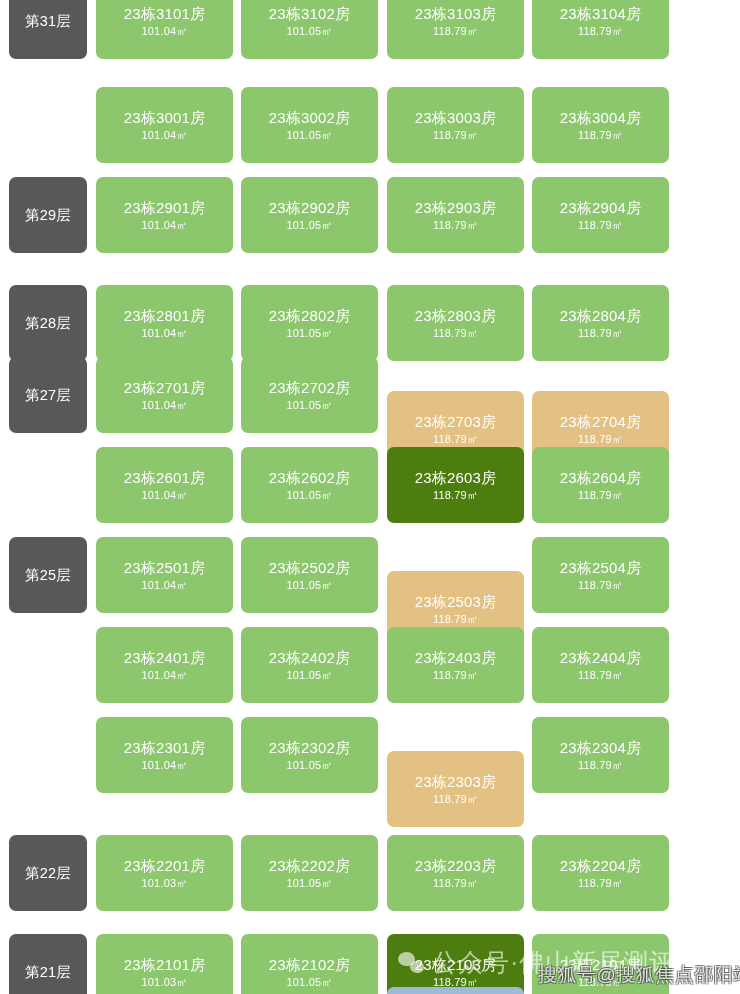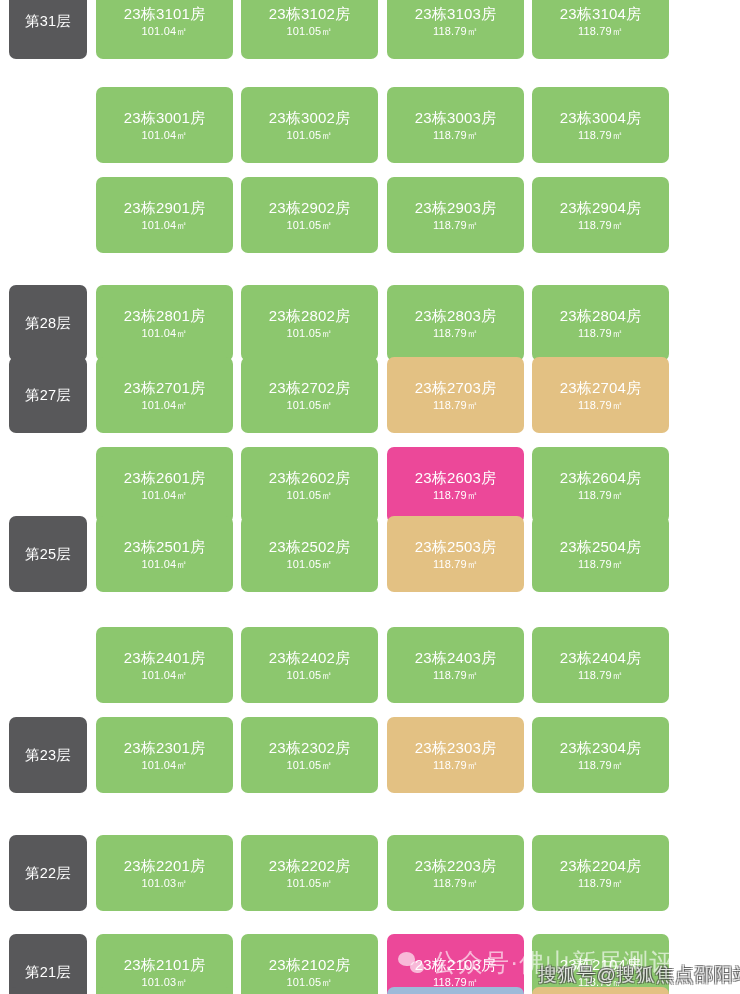--- a/index.html
+++ b/index.html
@@ -44,22 +44,22 @@
   }
   .cell-unit { width: 137px; font-size: 15px; }
   .cell-unit .unit-name { display: block; white-space: nowrap; }
   .cell-unit .unit-area { display: block; white-space: nowrap; font-size: 11px; }
   .col-1 { left: 96px; }
   .col-2 { left: 241px; }
   .col-3 { left: 387px; }
   .col-4 { left: 532px; }
 
   .st-available { background: #8cc76e; }
-  .st-reserved  { background: #e3c183; }
-  .st-sold      { background: #ec4899; }
+  .st-reserved  { background: #e3c183; margin-top: 34px; }
+  .st-sold      { background: #4d7c0f; }
   .st-locked    { background: #9dbad9; }
 
   
   .wm {
     position: absolute;
     pointer-events: none;
     white-space: nowrap;
   }
   #wm-wechat {
     left: 398px; top: 946px;
@@ -137,20 +137,21 @@
       <div class="cell cell-unit col-3 st-available">
         <span class="unit-name">23栋3003房</span>
         <span class="unit-area">118.79㎡</span>
       </div>
       <div class="cell cell-unit col-4 st-available">
         <span class="unit-name">23栋3004房</span>
         <span class="unit-area">118.79㎡</span>
       </div>
     </div>
     <div class="floor-row" style="top: 177px;">
+      <div class="cell cell-floor">第29层</div>
       <div class="cell cell-unit col-1 st-available">
         <span class="unit-name">23栋2901房</span>
         <span class="unit-area">101.04㎡</span>
       </div>
       <div class="cell cell-unit col-2 st-available">
         <span class="unit-name">23栋2902房</span>
         <span class="unit-area">101.05㎡</span>
       </div>
       <div class="cell cell-unit col-3 st-available">
         <span class="unit-name">23栋2903房</span>
@@ -210,21 +211,21 @@
       </div>
       <div class="cell cell-unit col-3 st-sold">
         <span class="unit-name">23栋2603房</span>
         <span class="unit-area">118.79㎡</span>
       </div>
       <div class="cell cell-unit col-4 st-available">
         <span class="unit-name">23栋2604房</span>
         <span class="unit-area">118.79㎡</span>
       </div>
     </div>
-    <div class="floor-row" style="top: 516px;">
+    <div class="floor-row" style="top: 537px;">
       <div class="cell cell-floor">第25层</div>
       <div class="cell cell-unit col-1 st-available">
         <span class="unit-name">23栋2501房</span>
         <span class="unit-area">101.04㎡</span>
       </div>
       <div class="cell cell-unit col-2 st-available">
         <span class="unit-name">23栋2502房</span>
         <span class="unit-area">101.05㎡</span>
       </div>
       <div class="cell cell-unit col-3 st-reserved">
@@ -248,21 +249,20 @@
       <div class="cell cell-unit col-3 st-available">
         <span class="unit-name">23栋2403房</span>
         <span class="unit-area">118.79㎡</span>
       </div>
       <div class="cell cell-unit col-4 st-available">
         <span class="unit-name">23栋2404房</span>
         <span class="unit-area">118.79㎡</span>
       </div>
     </div>
     <div class="floor-row" style="top: 717px;">
-      <div class="cell cell-floor">第23层</div>
       <div class="cell cell-unit col-1 st-available">
         <span class="unit-name">23栋2301房</span>
         <span class="unit-area">101.04㎡</span>
       </div>
       <div class="cell cell-unit col-2 st-available">
         <span class="unit-name">23栋2302房</span>
         <span class="unit-area">101.05㎡</span>
       </div>
       <div class="cell cell-unit col-3 st-reserved">
         <span class="unit-name">23栋2303房</span>

